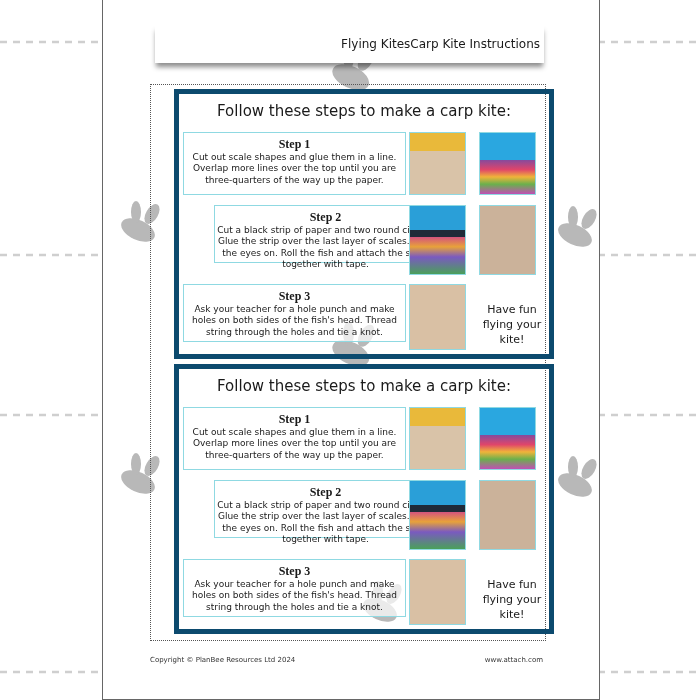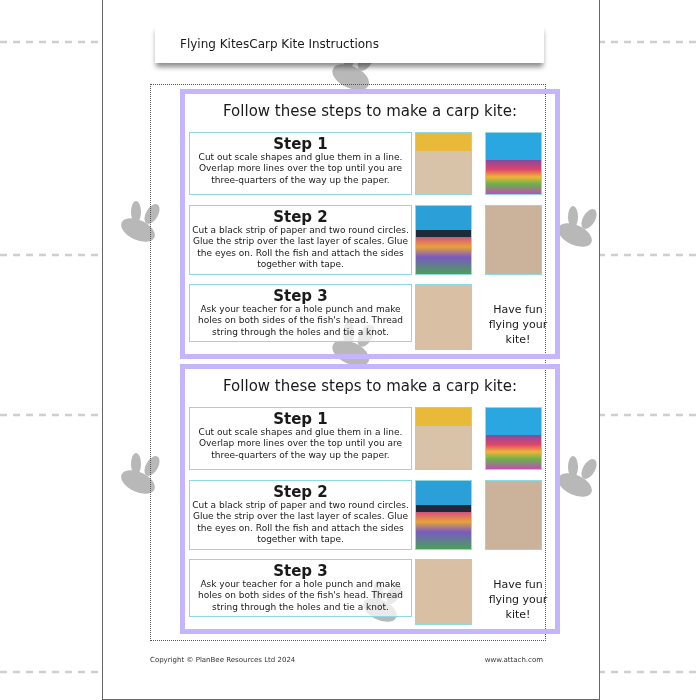--- a/index.html
+++ b/index.html
@@ -1,28 +1,28 @@
 <!DOCTYPE html>
 <html><head>
 <meta charset="utf-8">
 <style>
   html,body{margin:0;padding:0;}
   body{width:700px;height:700px;background:#ffffff;position:relative;overflow:hidden;font-family:"DejaVu Sans",sans-serif;color:#1a1a1a;}
   .page{position:absolute;left:102px;top:0;width:498px;height:700px;border-left:1px solid #666;border-right:1px solid #666;border-bottom:1px solid #666;box-sizing:border-box;background:#fff;overflow:hidden;}
   .bg{position:absolute;left:0;top:0;width:700px;height:700px;pointer-events:none;}
-  .header{position:absolute;left:155px;top:25px;width:389px;height:38px;background:#fff;box-shadow:0 5px 5px -1px rgba(0,0,0,0.45);display:flex;justify-content:flex-start;align-items:center;padding:0 25px;box-sizing:border-box;font-family:"DejaVu Sans",sans-serif;font-size:12px;z-index:3;}
+  .header{position:absolute;left:155px;top:25px;width:389px;height:38px;background:#fff;box-shadow:0 5px 5px -1px rgba(0,0,0,0.45);display:flex;justify-content:flex-end;align-items:center;padding:0 4px;box-sizing:border-box;font-family:"DejaVu Sans",sans-serif;font-size:12px;z-index:3;}
   .sheet{position:absolute;left:150px;top:84px;width:396px;height:557px;border:1.5px dotted #555;box-sizing:border-box;z-index:2;}
-  .card{position:absolute;left:180px;width:380px;height:270px;border:5px solid #c4b5fd;box-sizing:border-box;background:transparent;z-index:2;}
+  .card{position:absolute;left:174px;width:380px;height:270px;border:5px solid #0c4a6e;box-sizing:border-box;background:transparent;z-index:2;}
   .card.c1{top:89px;}
   .card.c2{top:364px;}
   .card-title{position:absolute;left:0;right:0;top:8px;text-align:center;font-size:15px;font-family:"DejaVu Sans",sans-serif;}
   .step{position:absolute;left:4px;width:223px;border:1.5px solid #8fd9e2;box-sizing:border-box;background:rgba(255,255,255,0.7);text-align:center;font-size:9px;line-height:11.5px;padding-top:6px;}
-  .step .h{font-weight:bold;font-size:15px;margin-bottom:1px;}
+  .step .h{font-weight:bold;font-size:12px;margin-bottom:1px;font-family:Liberation Serif, serif;}
   .s1{top:38px;height:63px;}
-  .s2{top:111px;height:70px;}
+  .s2{top:111px;height:58px;margin-left:31px;}
   .s3{top:190px;height:58px;}
   .photo{position:absolute;width:57px;box-sizing:border-box;border:1.5px solid #8fd9e2;overflow:hidden;}
   .p1a{left:230px;top:38px;height:63px;background:linear-gradient(180deg,#e9b93a 0 30%,#d9c3a8 30%);}
   .p1b{left:300px;top:38px;height:63px;background:linear-gradient(180deg,#2aa7e0 0 45%,#8a4a9a 45%,#e0456a 60%,#f0b43a 72%,#6ab04c 84%,#c04fb4 100%);}
   .p2a{left:230px;top:111px;height:70px;background:linear-gradient(180deg,#2a9fd8 0 35%,#1f2a38 35% 45%,#d25080 45%,#e8a23a 60%,#7a5ac0 75%,#4aa05a 100%);}
   .p2b{left:300px;top:111px;height:70px;background:#cbb29a;}
   .p3a{left:230px;top:190px;height:66px;background:#d9c0a4;}
   .fun{position:absolute;left:293px;top:208px;width:80px;text-align:center;font-size:11px;line-height:15px;}
   .footer-l{position:absolute;left:150px;top:656px;font-size:7px;color:#333;z-index:3;}
   .footer-r{position:absolute;right:157px;top:656px;font-size:7px;color:#333;z-index:3;}

